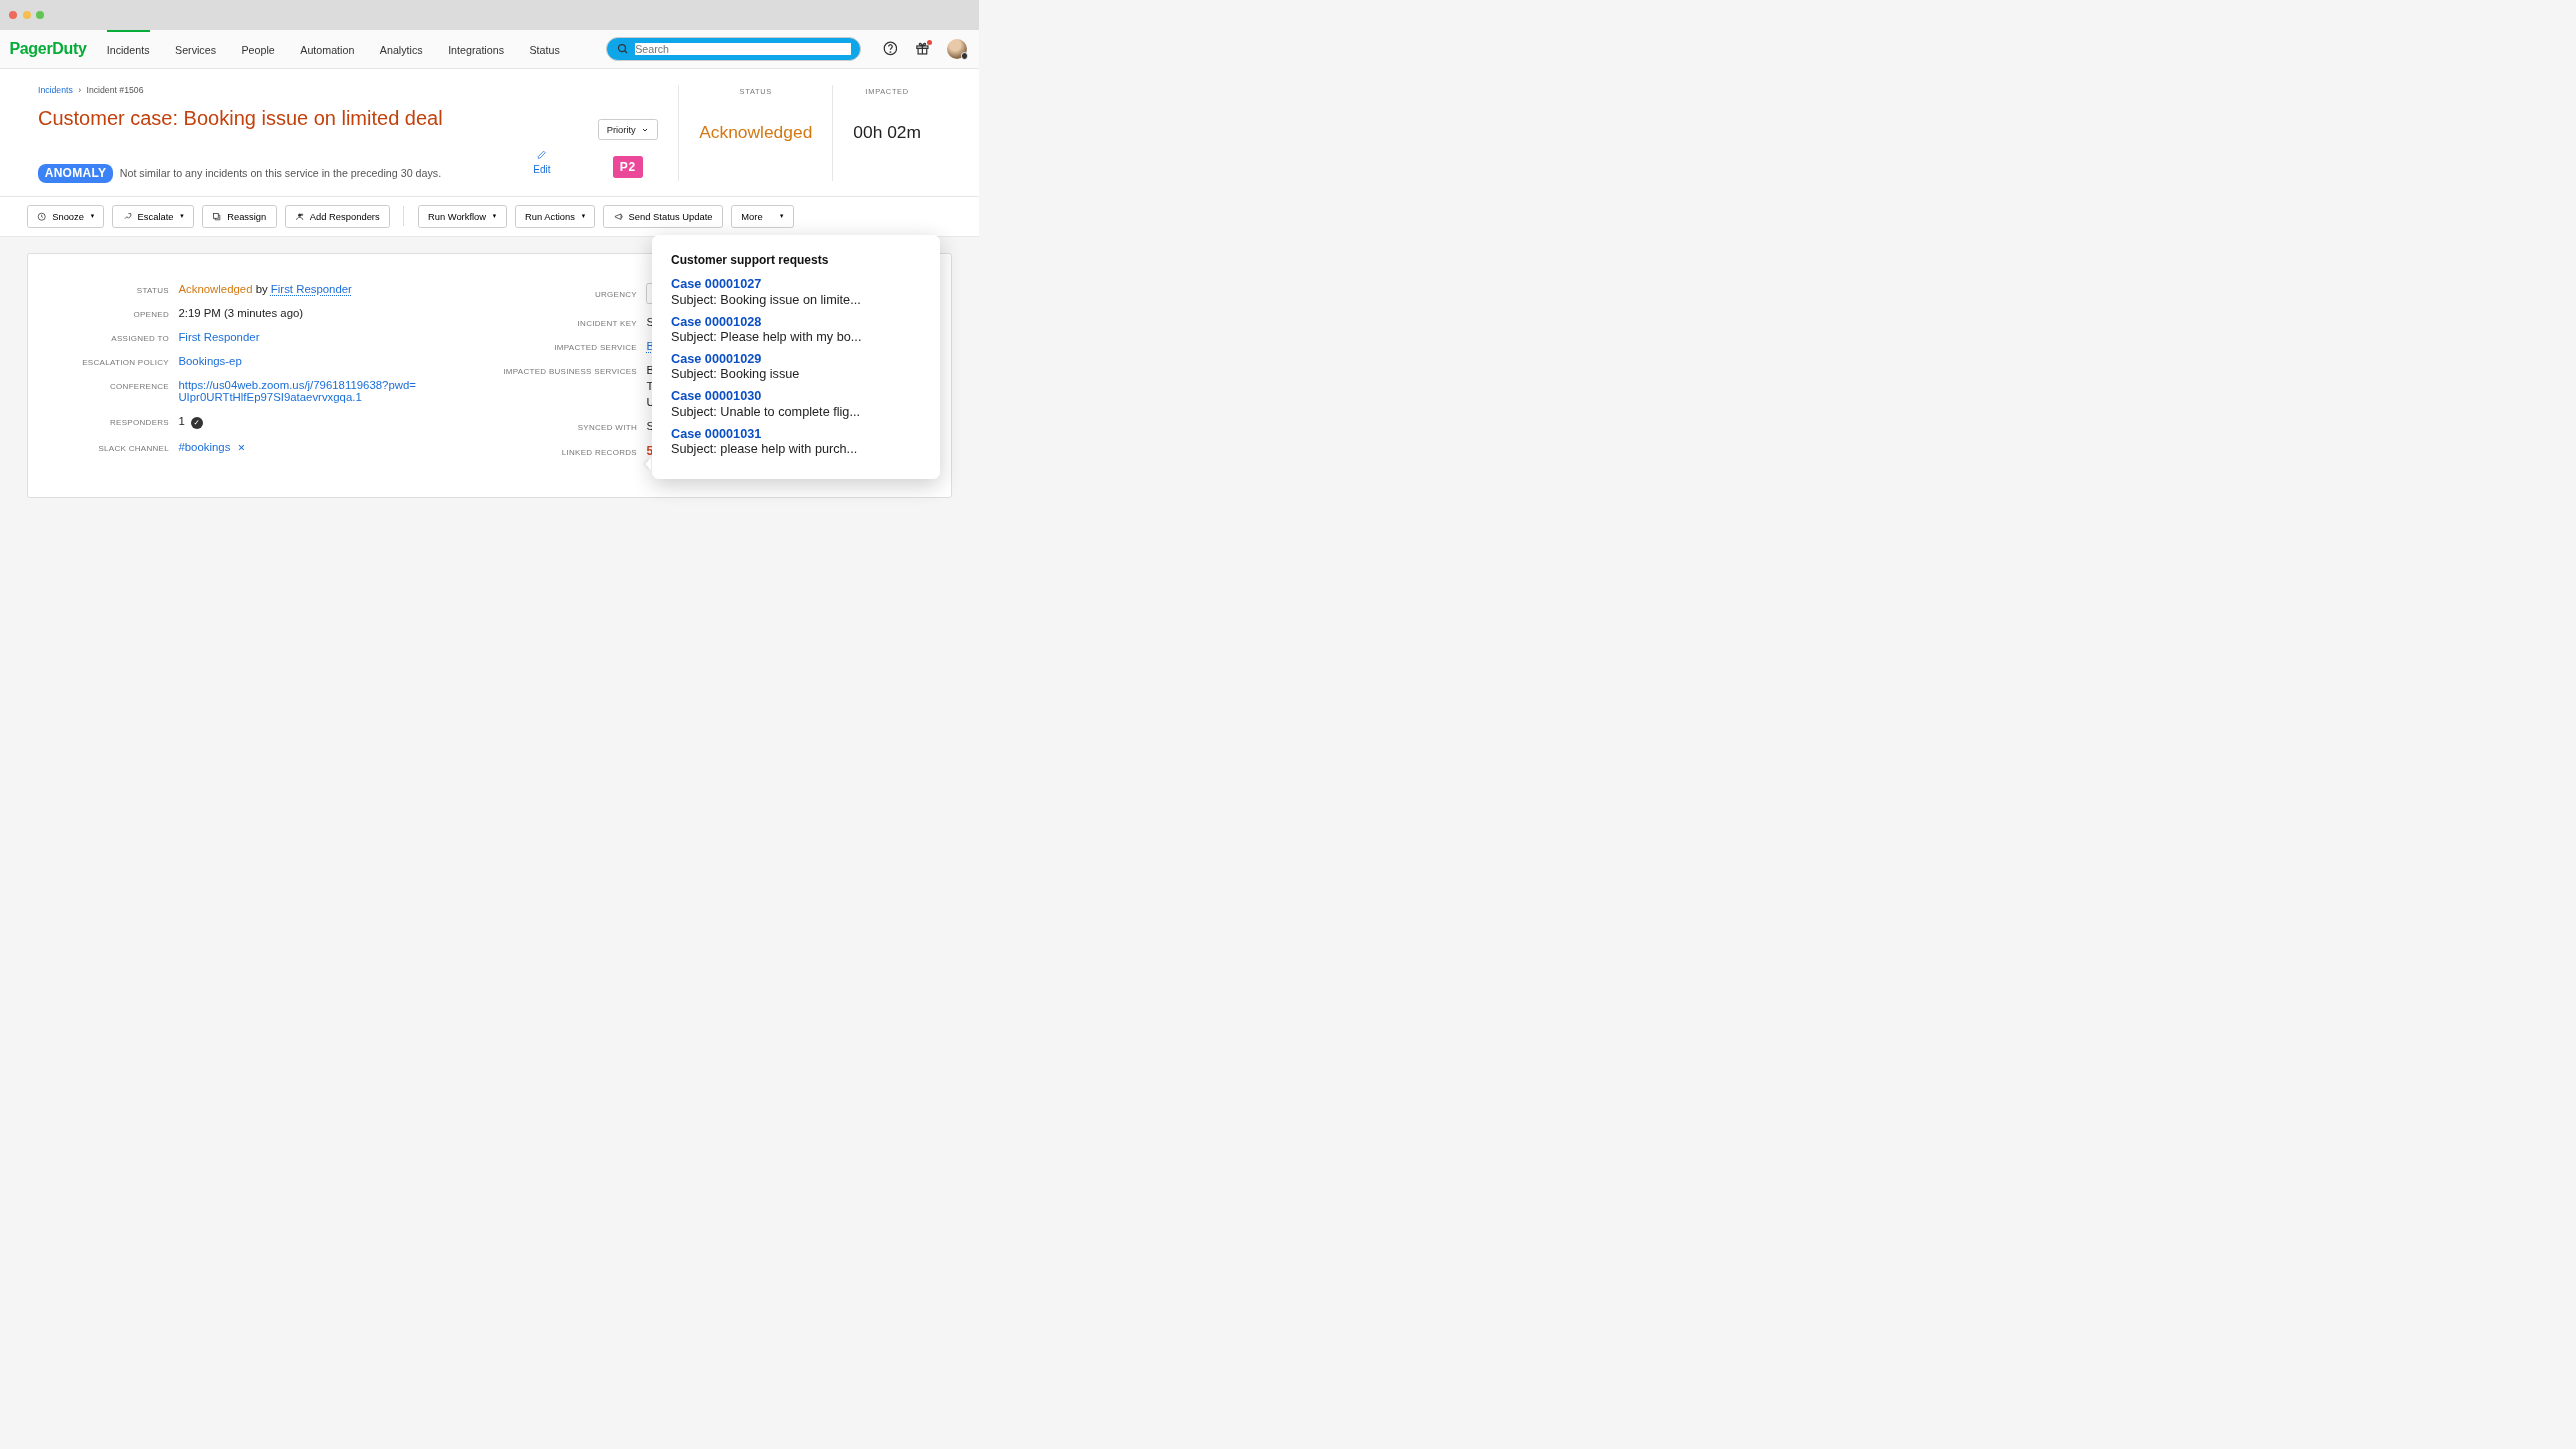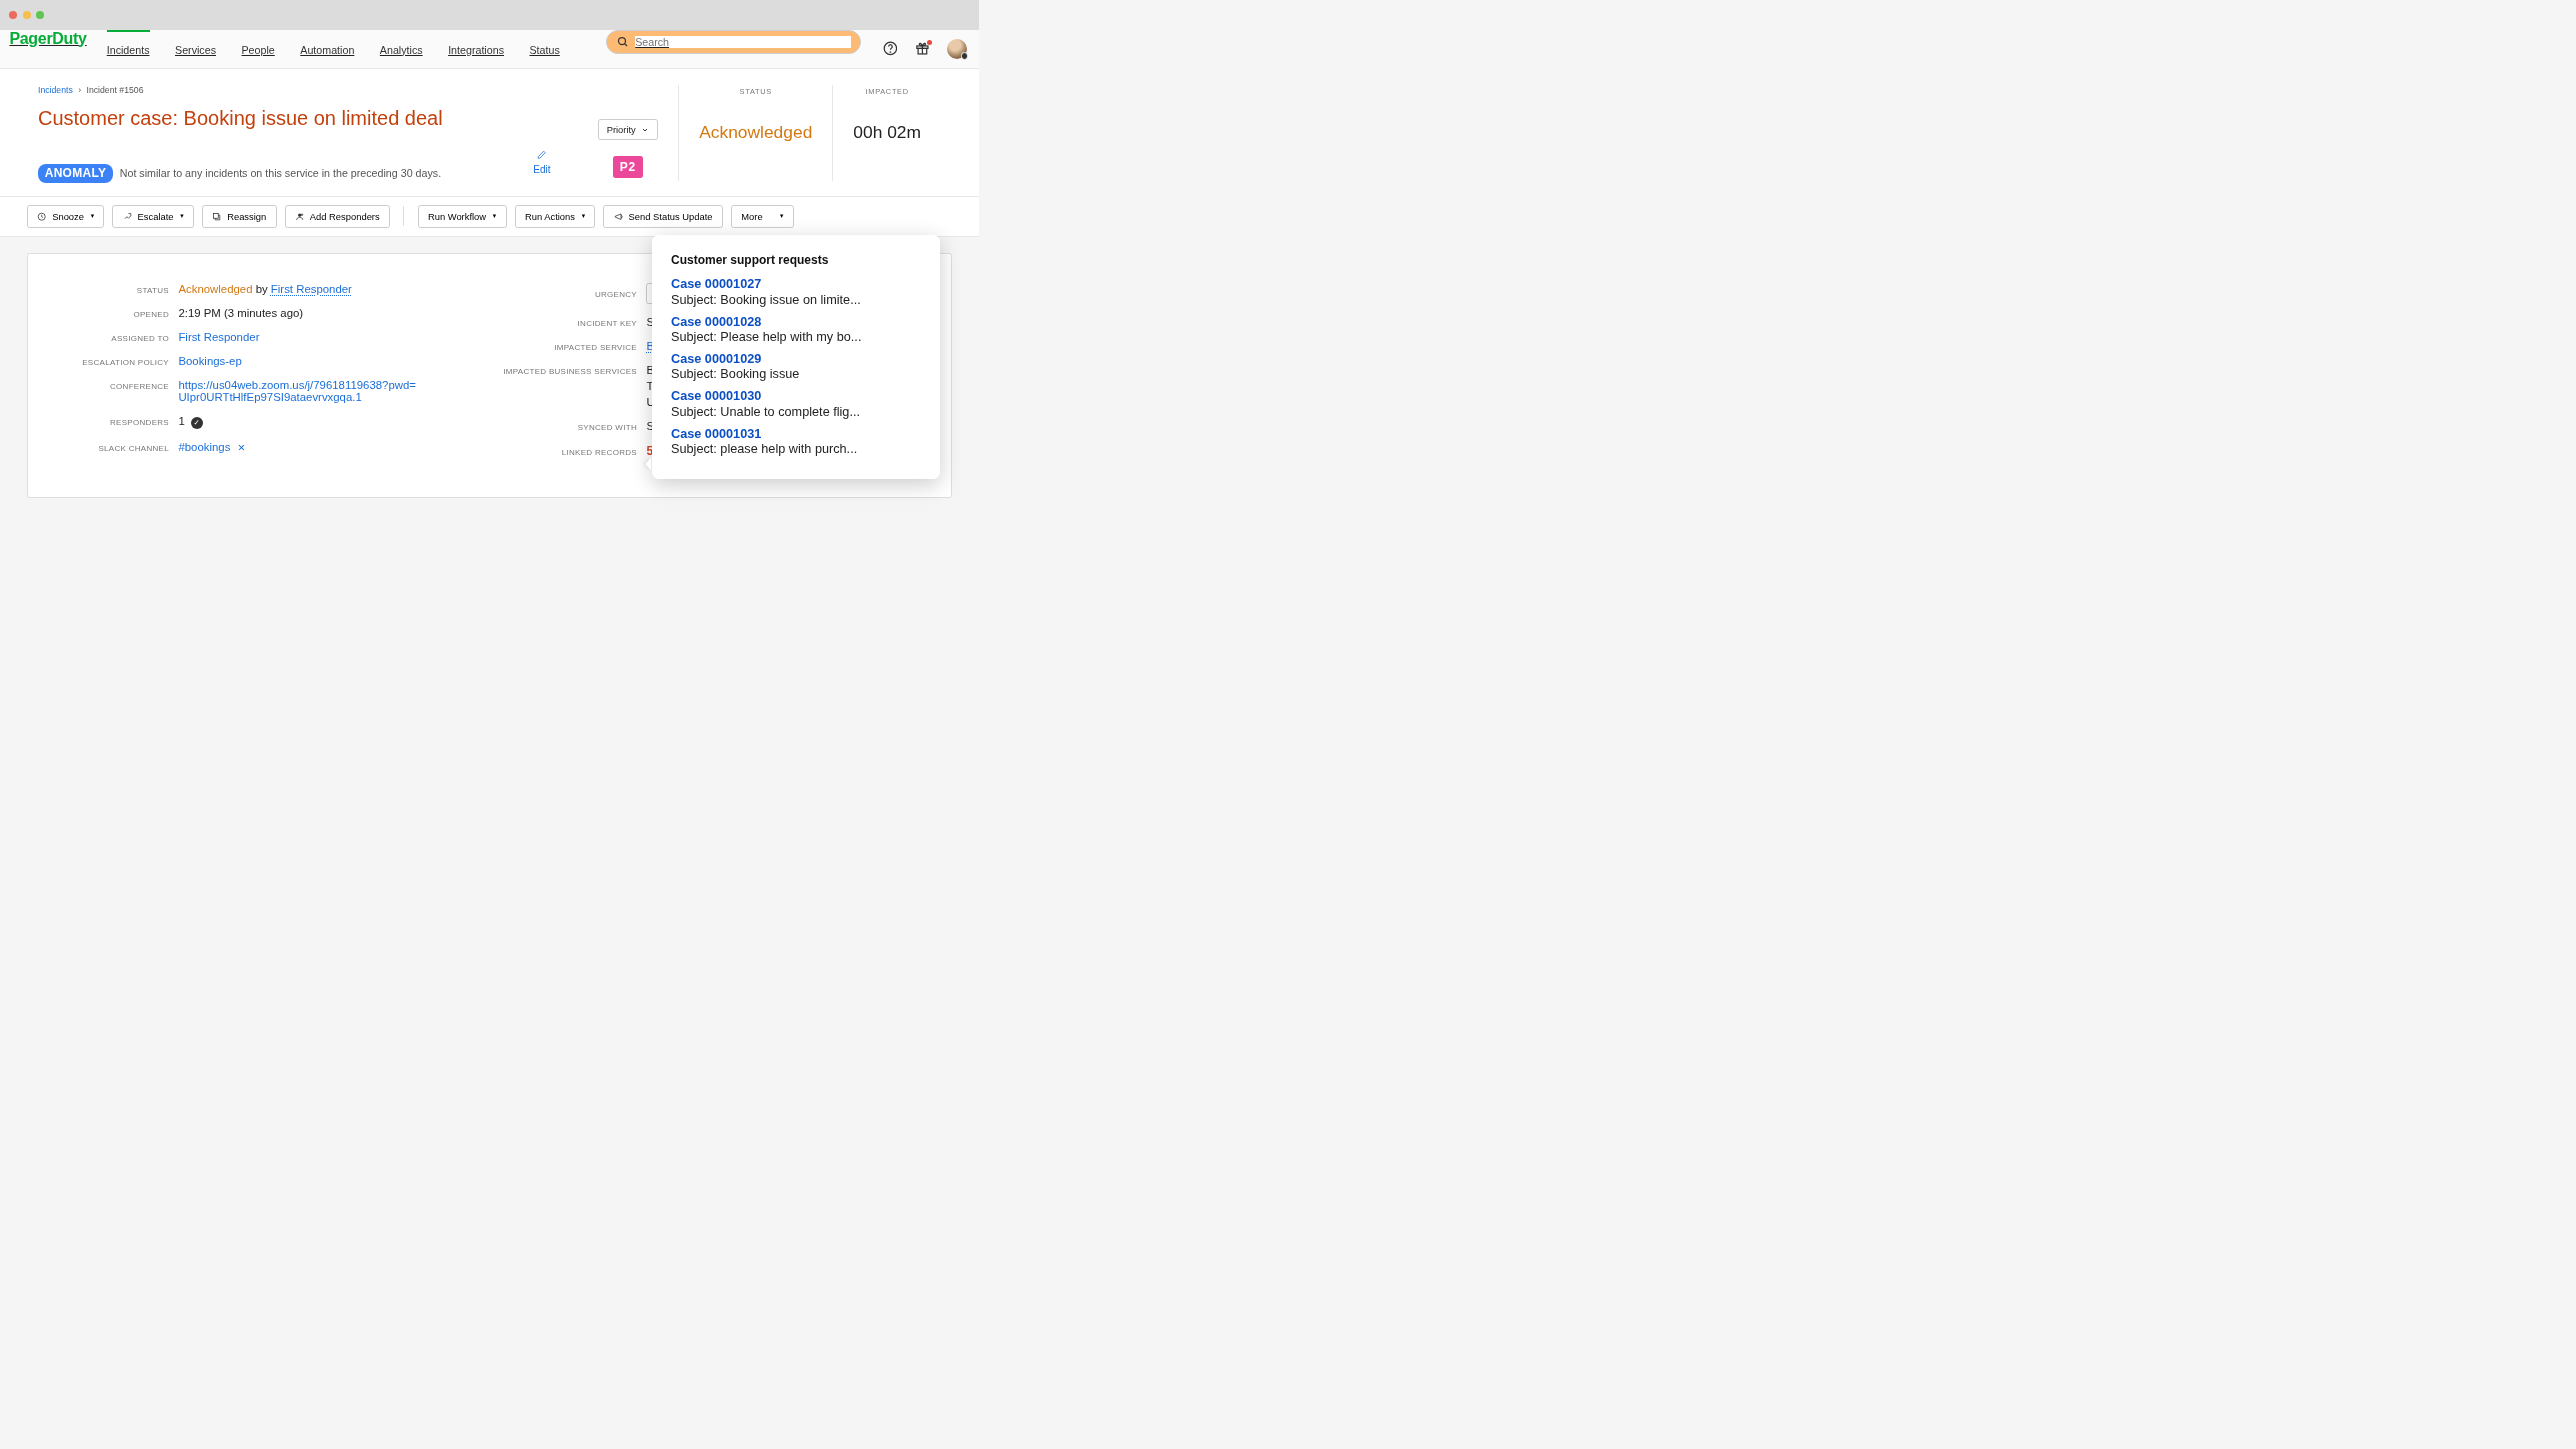--- a/index.html
+++ b/index.html
@@ -23,23 +23,23 @@
   .traffic-dot { width: 8px; height: 8px; border-radius: 50%; }
   .dot-red { background: #ec6a5e; }
   .dot-yellow { background: #f4bf4f; }
   .dot-green { background: #61c554; }
 
   
   .topnav {
     background: #fafafa;
     border-bottom: 0.7px solid #e6e6e6;
     display: flex;
+    align-items: center;
     padding: 0 12px 0 9.4px;
     height: 39px;
-    text-decoration: underline;
   }
   .brand {
     font-weight: 800;
     font-size: 16px;
     color: #06ac38;
     margin-right: 20px;
     letter-spacing: -0.3px;
   }
   .nav-links { display: flex; gap: 25.5px; align-items: center; height: 100%; }
   .nav-link {
@@ -59,21 +59,21 @@
     padding-left: 40px;
   }
   .search-box {
     display: flex;
     align-items: center;
     border: 0.7px solid #ccc;
     border-radius: 12px;
     height: 24px;
     width: 255px;
     padding: 0 9.4px;
-    background: #fdba74;
+    background: #0ea5e9;
   }
   .search-box input {
     border: none;
     outline: none;
     font-size: 10.7px;
     margin-left: 6.7px;
     flex: 1;
     color: #666;
   }
   .nav-icons { display: flex; align-items: center; gap: 17.4px; margin-left: 21.5px; }

